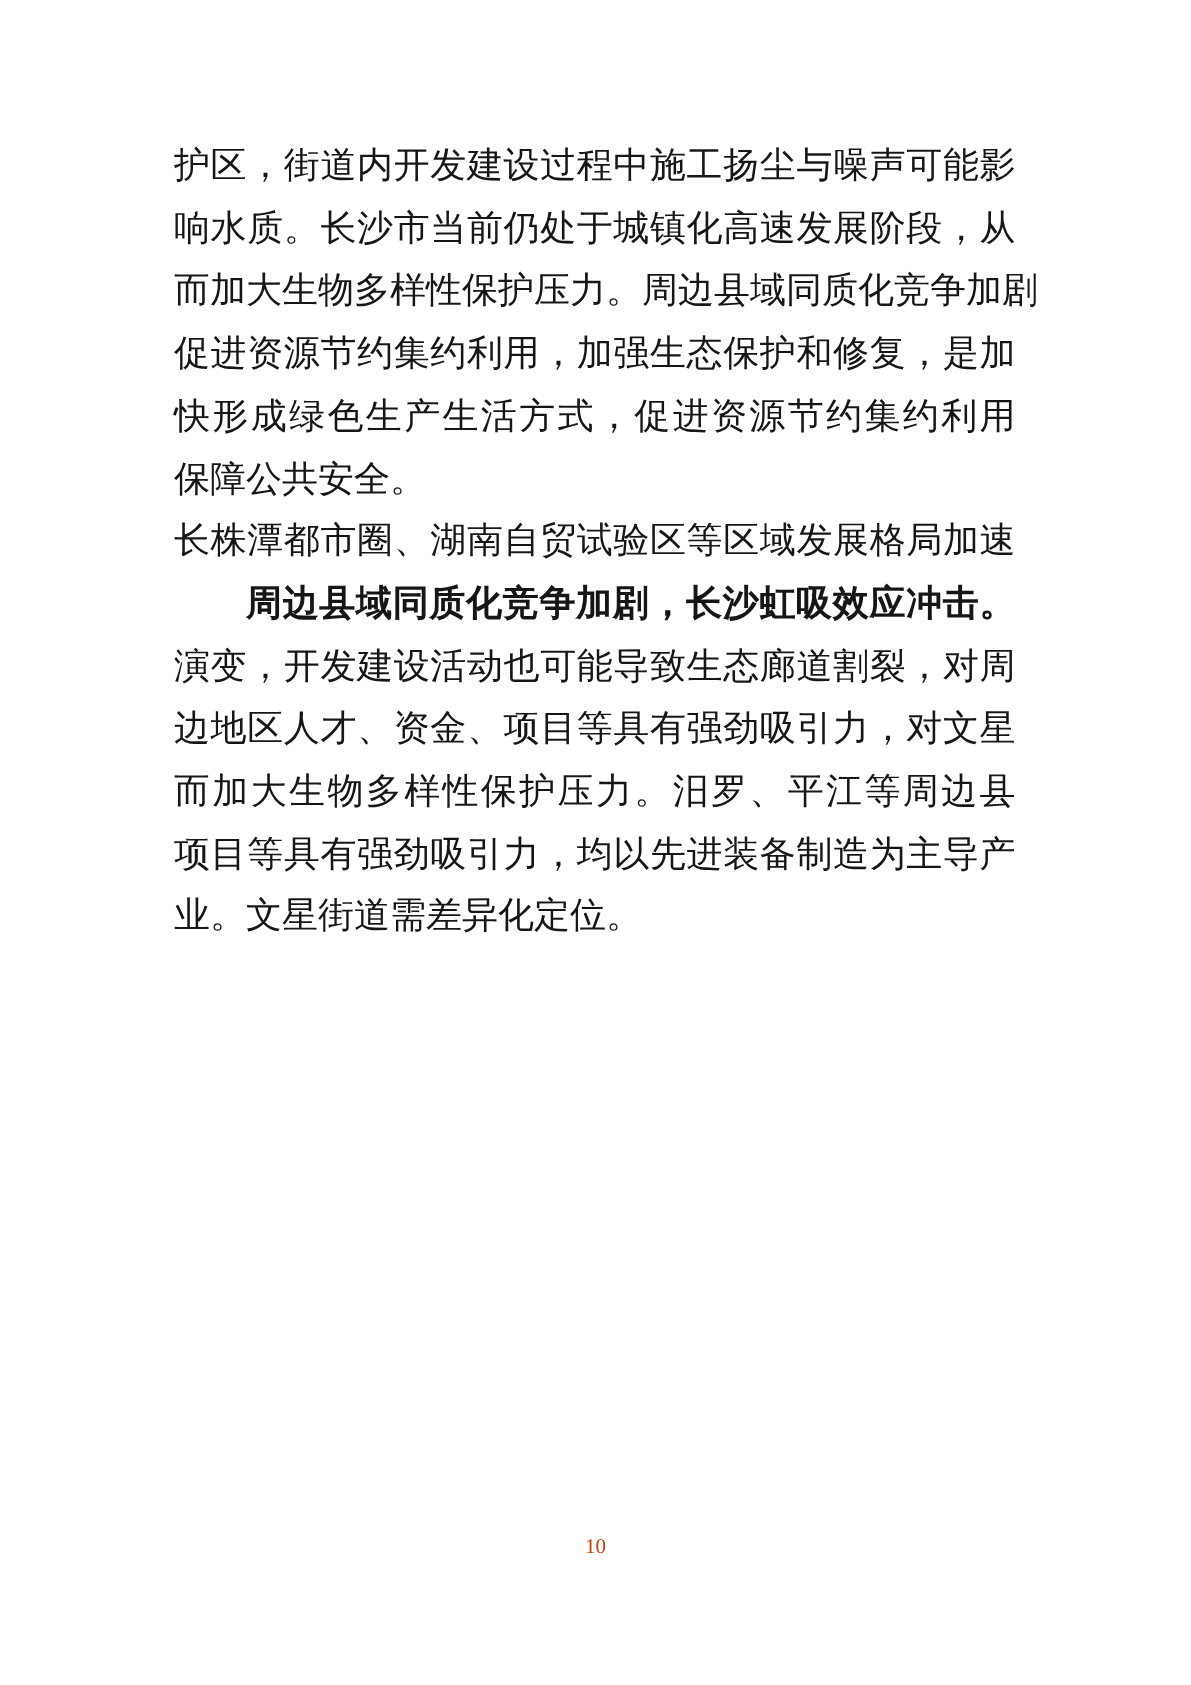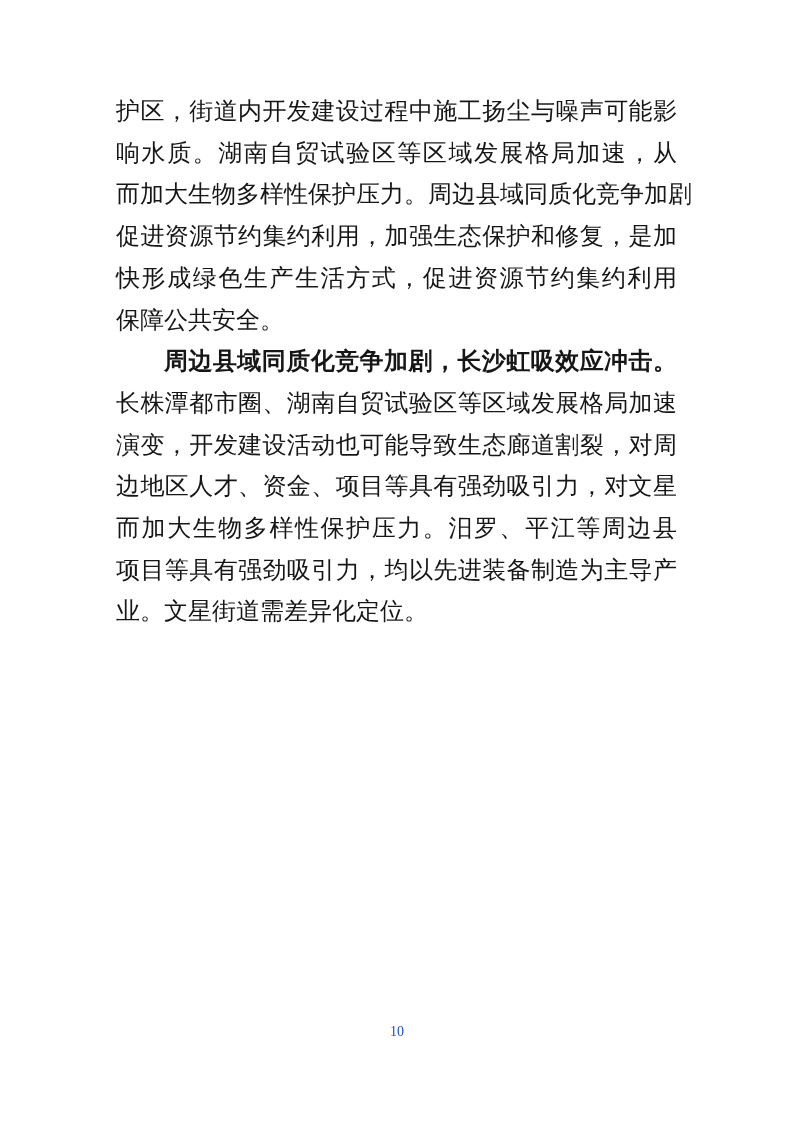--- a/index.html
+++ b/index.html
@@ -43,42 +43,42 @@
     text-indent: 48px;
   }
   .page-number {
     position: absolute;
     left: 0;
     top: 1023px;
     width: 100%;
     text-align: center;
     font-size: 14px;
     line-height: 18px;
-    color: #1d4ed8;
+    color: #c2410c;
     font-family: "Liberation Serif", serif;
   }
 </style>
 </head>
 <body>
 
 <div class="page">
   <div class="text-block">
 
     <p class="para">
       <span class="line">护区，街道内开发建设过程中施工扬尘与噪声可能影</span>
-      <span class="line">响水质。湖南自贸试验区等区域发展格局加速，从</span>
+      <span class="line">响水质。长沙市当前仍处于城镇化高速发展阶段，从</span>
       <span class="line">而加大生物多样性保护压力。周边县域同质化竞争加剧</span>
       <span class="line">促进资源节约集约利用，加强生态保护和修复，是加</span>
       <span class="line">快形成绿色生产生活方式，促进资源节约集约利用</span>
       <span class="line para-end">保障公共安全。</span>
     </p>
 
     <p class="para">
+      <span class="line">长株潭都市圈、湖南自贸试验区等区域发展格局加速</span>
       <span class="line lead">周边县域同质化竞争加剧，长沙虹吸效应冲击。</span>
-      <span class="line">长株潭都市圈、湖南自贸试验区等区域发展格局加速</span>
       <span class="line">演变，开发建设活动也可能导致生态廊道割裂，对周</span>
       <span class="line">边地区人才、资金、项目等具有强劲吸引力，对文星</span>
       <span class="line">而加大生物多样性保护压力。汨罗、平江等周边县</span>
       <span class="line">项目等具有强劲吸引力，均以先进装备制造为主导产</span>
       <span class="line para-end">业。文星街道需差异化定位。</span>
     </p>
 
   </div>
 
   <div class="page-number">10</div>

